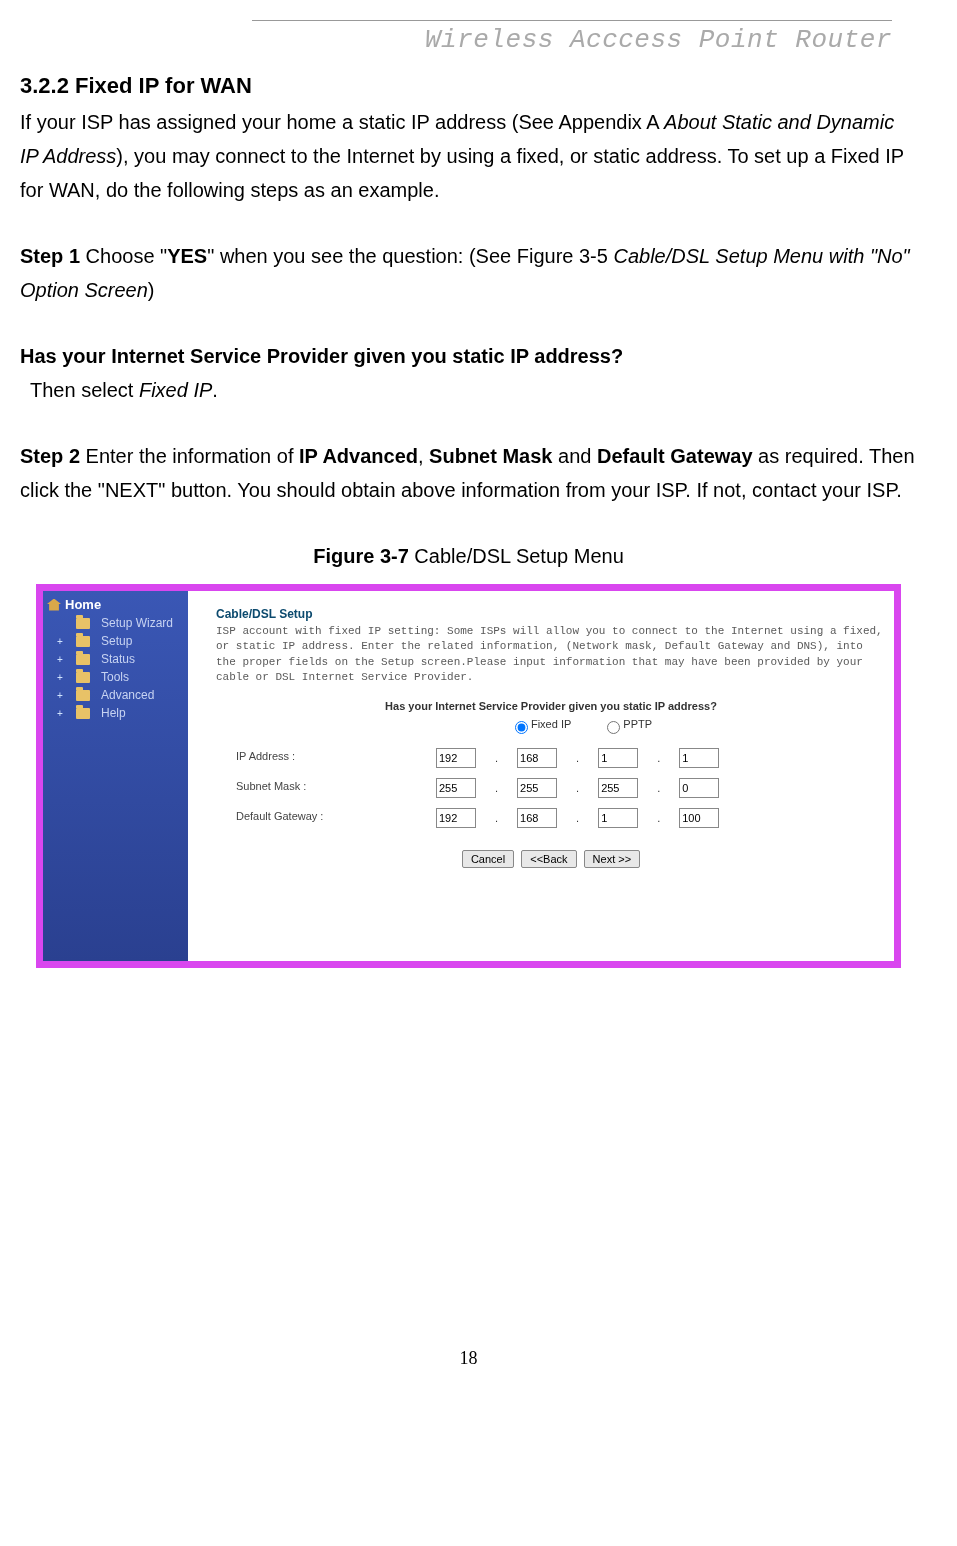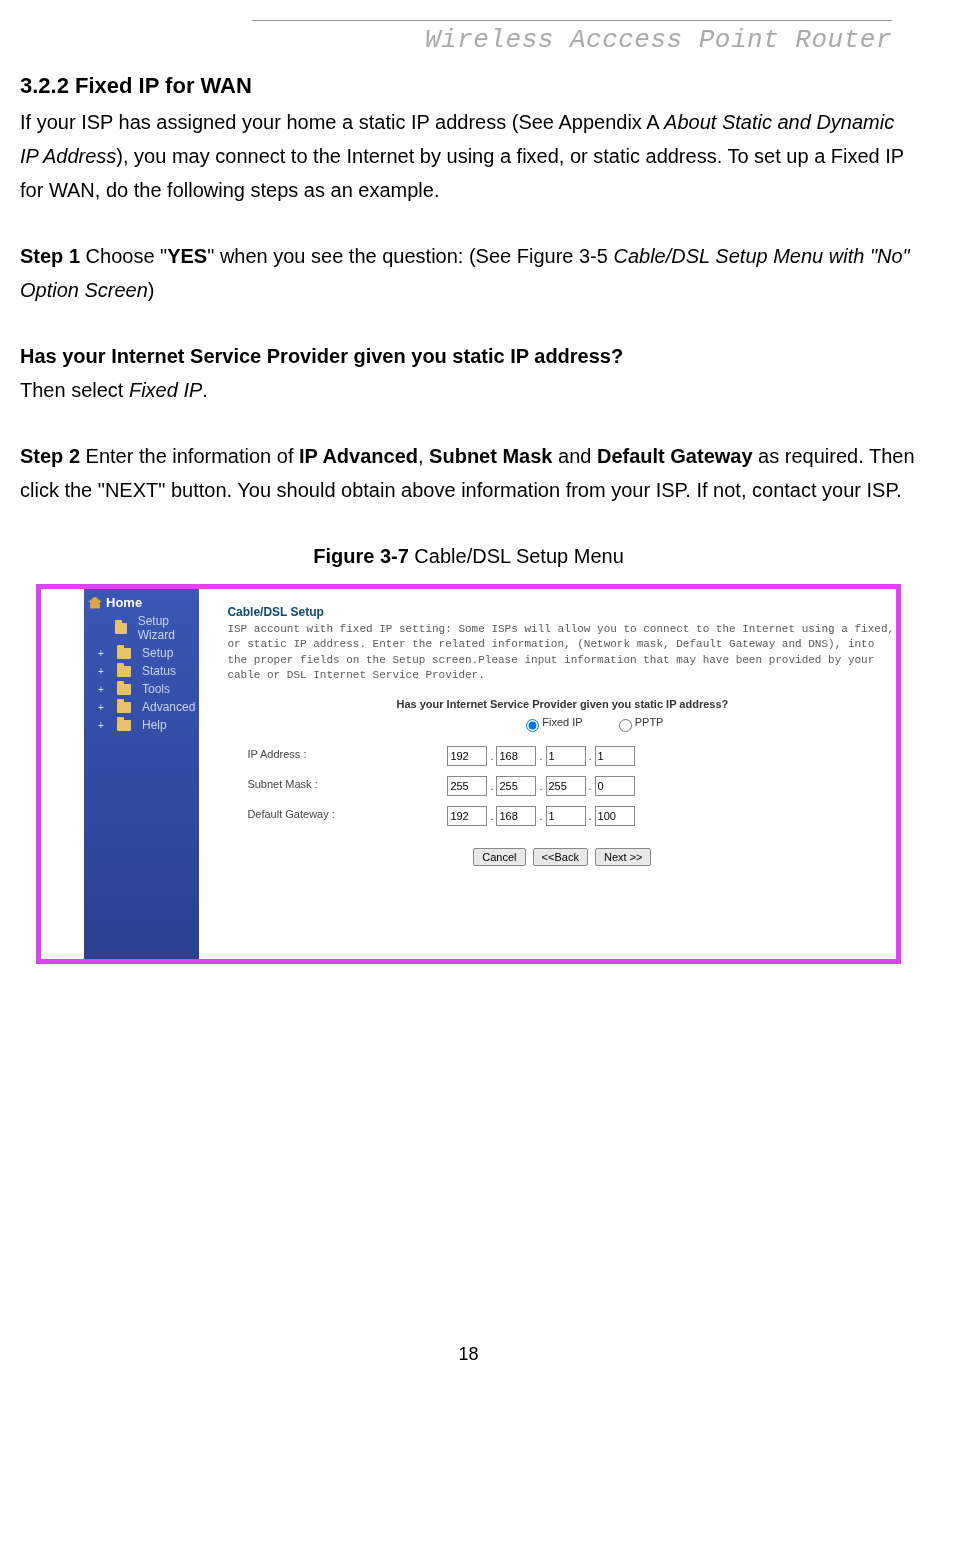--- a/index.html
+++ b/index.html
@@ -42,27 +42,26 @@
     .body-text .bold { font-weight: bold; }
     .body-text .ital { font-style: italic; }
     .spacer { height: 22px; }
     .figure-caption {
       text-align: center;
       font-size: 20px;
       margin: 6px 0 6px 0;
     }
     .figure-caption .bold { font-weight: bold; }
     .screenshot {
-      border: 5px solid #d946ef;
+      border: 7px solid #d946ef;
       margin: 16px 16px;
       display: flex;
       height: 370px;
       overflow: hidden;
       font-family: Arial, sans-serif;
-      padding-left: 43px;
     }
     .sidebar {
       width: 190px;
       background: linear-gradient(to bottom, #3a57b5, #2a4090);
       color: #fff;
       font-size: 12px;
       padding: 4px 0 0 0;
     }
     .home-row {
       display: flex;
@@ -119,21 +118,21 @@
     .radio-row label, .radio-row2 label { margin: 0 14px; font-size: 11px; color: #333; }
     .radio-row input, .radio-row2 input { vertical-align: middle; margin-right: 3px; }
     .form-grid {
       display: grid;
       grid-template-columns: 200px auto;
       row-gap: 10px;
       margin-left: 20px;
       margin-bottom: 22px;
     }
     .fl { color: #444; font-size: 11px; padding-top: 2px; }
-    .octets { display: flex; gap: 2px; align-items: center; }
+    .octets { display: flex; gap: 18px; align-items: center; }
     .octets input {
       width: 34px;
       height: 16px;
       font-size: 11px;
       border: 1px solid #888;
       padding: 1px 2px;
       font-family: Arial;
     }
     .dot { padding: 0 1px; font-size: 11px; }
     .btn-row { text-align: center; }
@@ -143,21 +142,21 @@
       background: #e8e8e8;
       border: 1px solid #888;
       border-radius: 2px;
       margin: 0 2px;
       font-family: Arial;
       cursor: pointer;
     }
     .page-num {
       text-align: center;
       font-size: 18px;
-      font-family: Liberation Sans, sans-serif;
+      font-family: Liberation Serif, serif;
       margin-top: 380px;
     }
   </style>
 </head>
 <body>
 
 <div class="page">
   <div class="header-line"></div>
   <div class="header-title">Wireless  Acccess  Point  Router</div>
 
@@ -171,21 +170,21 @@
 
   <p class="body-text">
     <span class="bold">Step 1</span><span> Choose "</span><span class="bold">YES</span><span>" when you see the question: (See Figure 3-5 </span><span class="ital">Cable/DSL Setup Menu with "No" Option Screen</span><span>)</span>
   </p>
 
   <div class="spacer"></div>
 
   <p class="body-text">
     <span class="bold">Has your Internet Service Provider given you static IP address?</span>
   </p>
-  <p class="body-text" style="margin-top:-10px;">
+  <p class="body-text" style="margin-top:-10px;margin-left:10px;">
     <span>Then select </span><span class="ital">Fixed IP</span><span>.</span>
   </p>
 
   <div class="spacer"></div>
 
   <p class="body-text">
     <span class="bold">Step 2</span><span> Enter the information of </span><span class="bold">IP Advanced</span><span>, </span><span class="bold">Subnet Mask</span><span> and </span><span class="bold">Default Gateway</span><span> as required. Then click the "NEXT" button. You should obtain above information from your ISP. If not, contact your ISP.</span>
   </p>
 
   <div class="spacer"></div>

